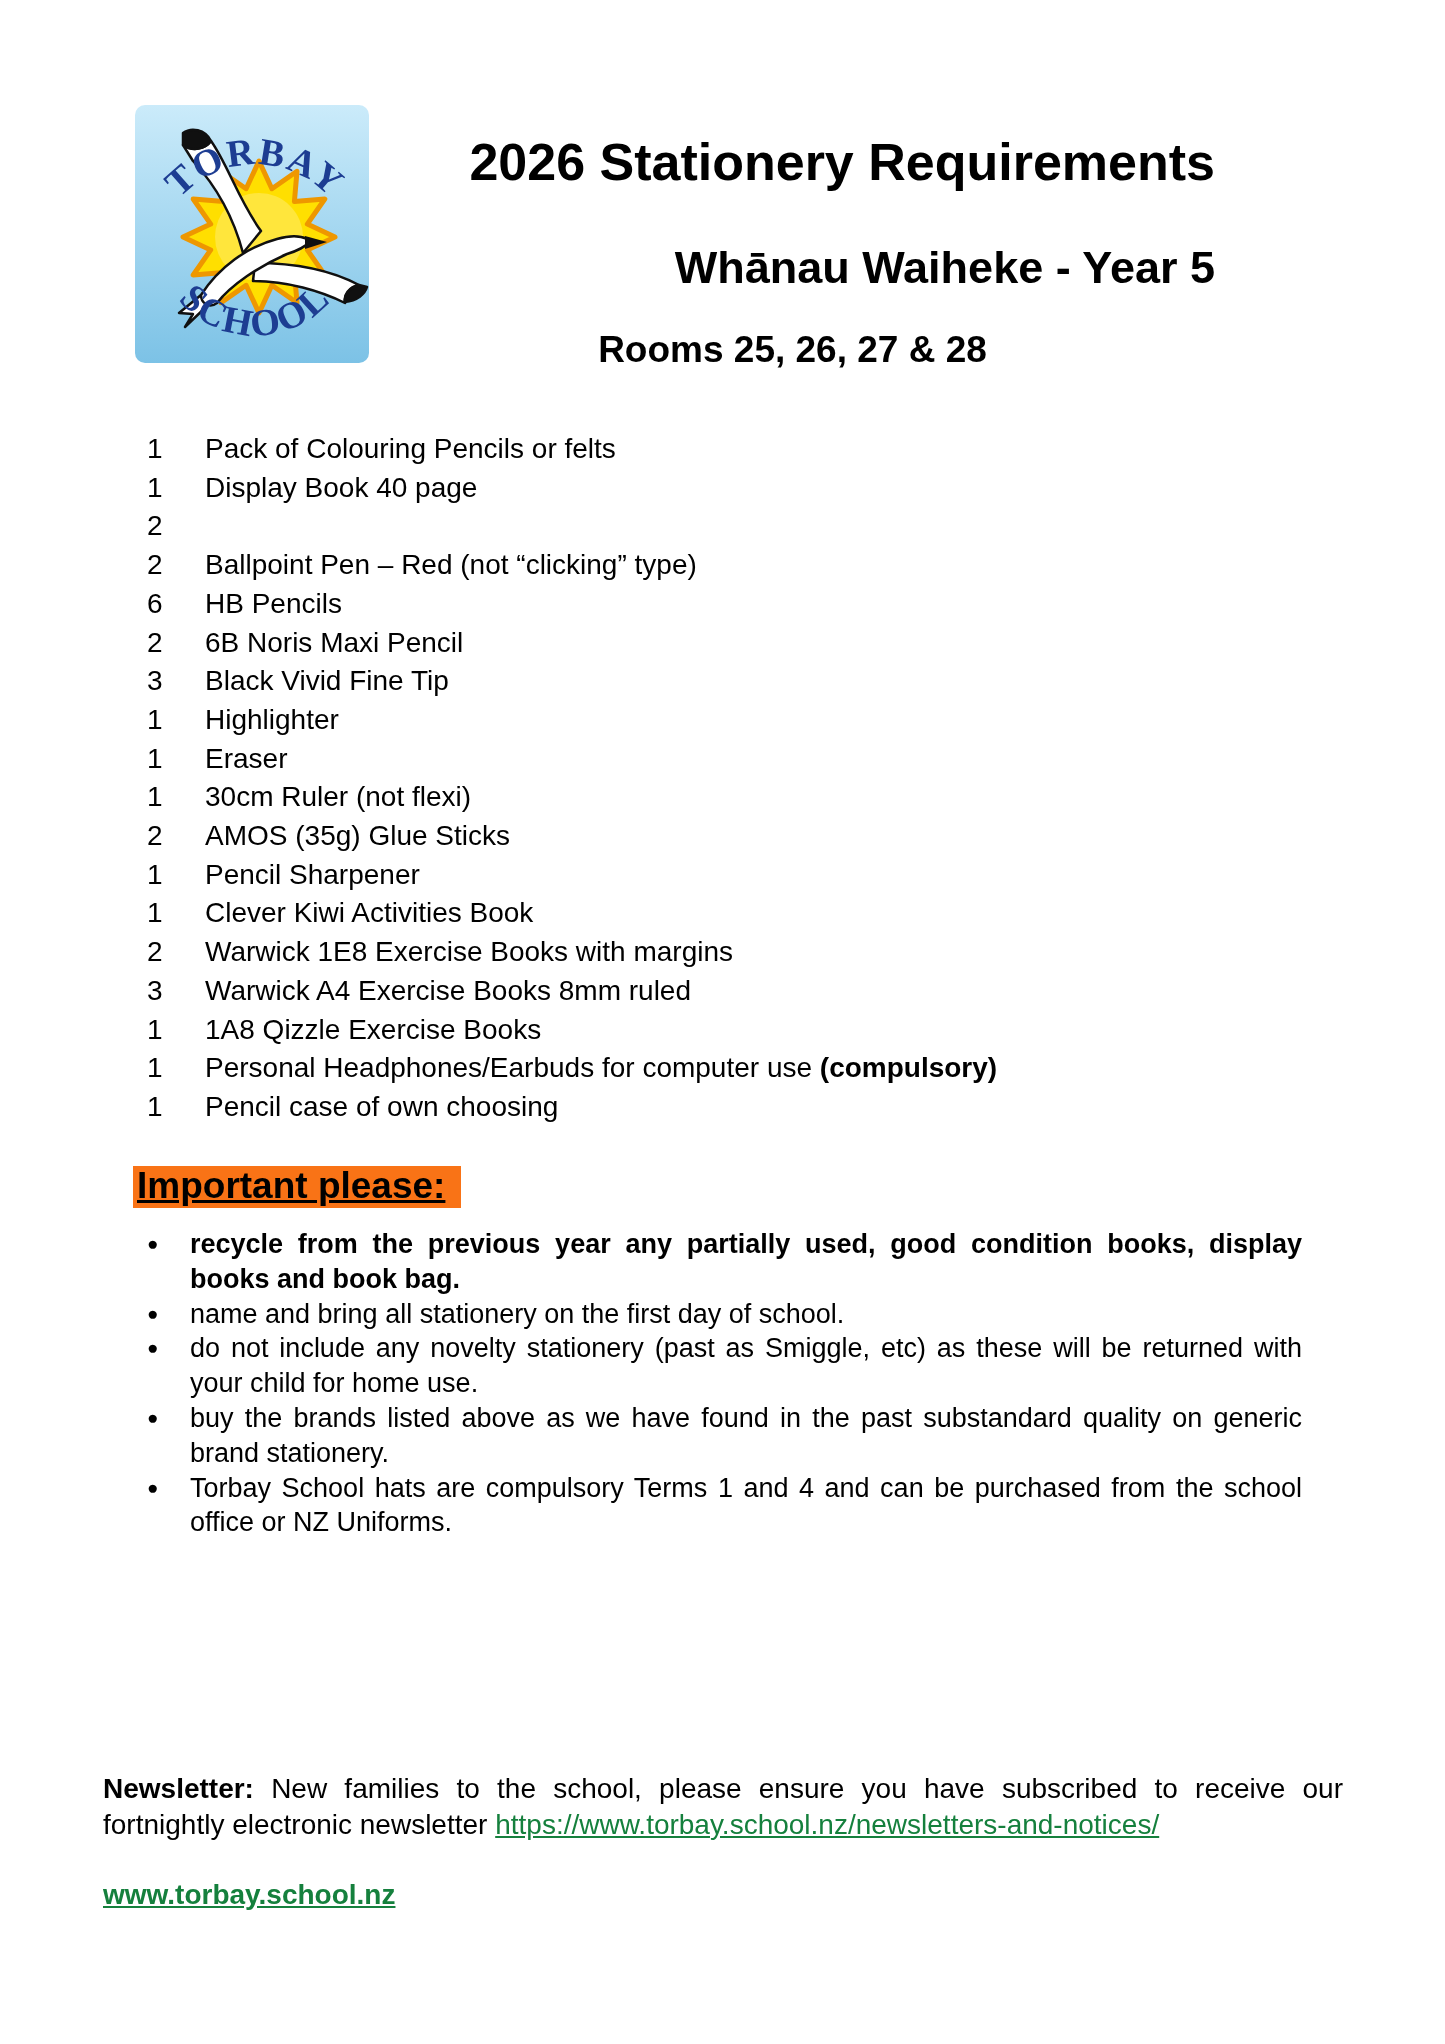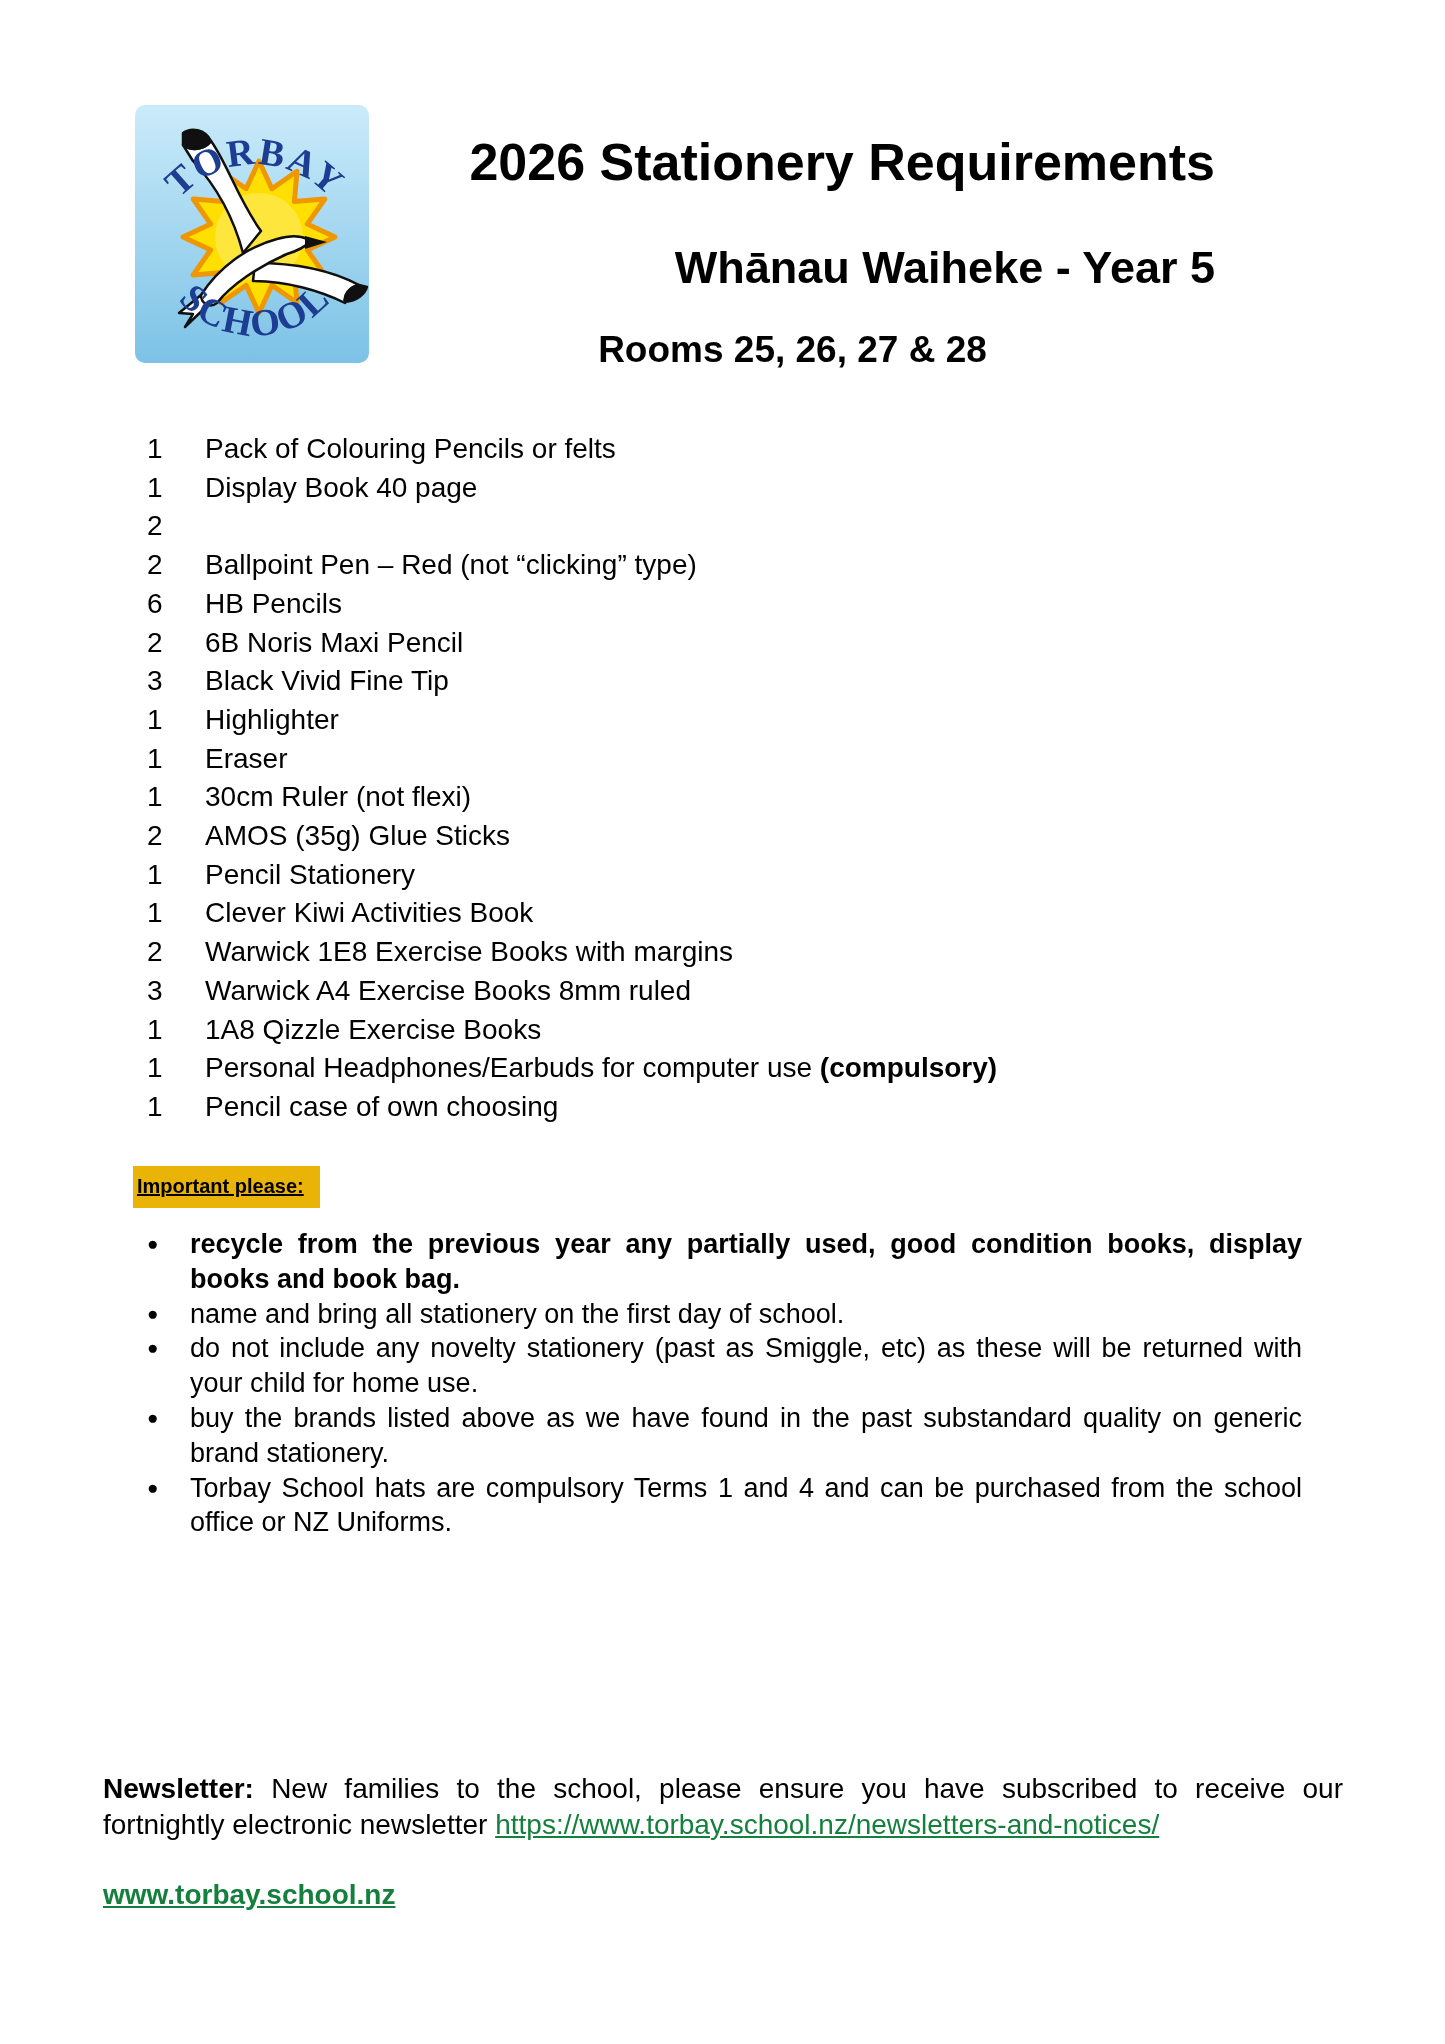--- a/index.html
+++ b/index.html
@@ -15,21 +15,21 @@
   .subtitle{position:absolute;left:370px;top:242px;width:845px;margin:0;
     font-size:45px;font-weight:700;text-align:right;line-height:52px;}
   .rooms{position:absolute;left:370px;top:328px;width:845px;margin:0;
     font-size:37px;font-weight:700;text-align:center;line-height:44px;}
   
   .items{position:absolute;left:135px;top:430px;font-size:28px;line-height:38.7px;}
   .item-row{display:flex;}
   .item-qty{width:70px;padding-left:12px;box-sizing:border-box;flex:0 0 70px;}
   
   .important{position:absolute;left:133px;top:1166px;
-    font-size:20px;font-weight:700;background:#eab308;
+    font-size:37px;font-weight:700;background:#f97316;
     text-decoration:underline;padding:3px 16px 5px 4px;line-height:34px;}
   .bullets{position:absolute;left:147px;top:1227px;width:1155px;margin:0;padding:0;
     list-style:none;font-size:27px;line-height:34.8px;}
   .bullets li{display:flex;}
   .bullet-dot{flex:0 0 43px;width:43px;font-size:19px;line-height:34.8px;}
   .bullet-text{flex:1;text-align:justify;}
   li.bold .bullet-text{font-weight:700;}
   
   .newsletter{position:absolute;left:103px;top:1771px;width:1240px;margin:0;
     font-size:28px;line-height:35.5px;text-align:justify;}
@@ -133,21 +133,21 @@
       <span class="item-text">30cm Ruler (not flexi)</span>
     </div>
 
     <div class="item-row">
       <span class="item-qty">2</span>
       <span class="item-text">AMOS (35g) Glue Sticks</span>
     </div>
 
     <div class="item-row">
       <span class="item-qty">1</span>
-      <span class="item-text">Pencil Stationery</span>
+      <span class="item-text">Pencil Sharpener</span>
     </div>
 
     <div class="item-row">
       <span class="item-qty">1</span>
       <span class="item-text">Clever Kiwi Activities Book</span>
     </div>
 
     <div class="item-row">
       <span class="item-qty">2</span>
       <span class="item-text">Warwick 1E8 Exercise Books with margins</span>

